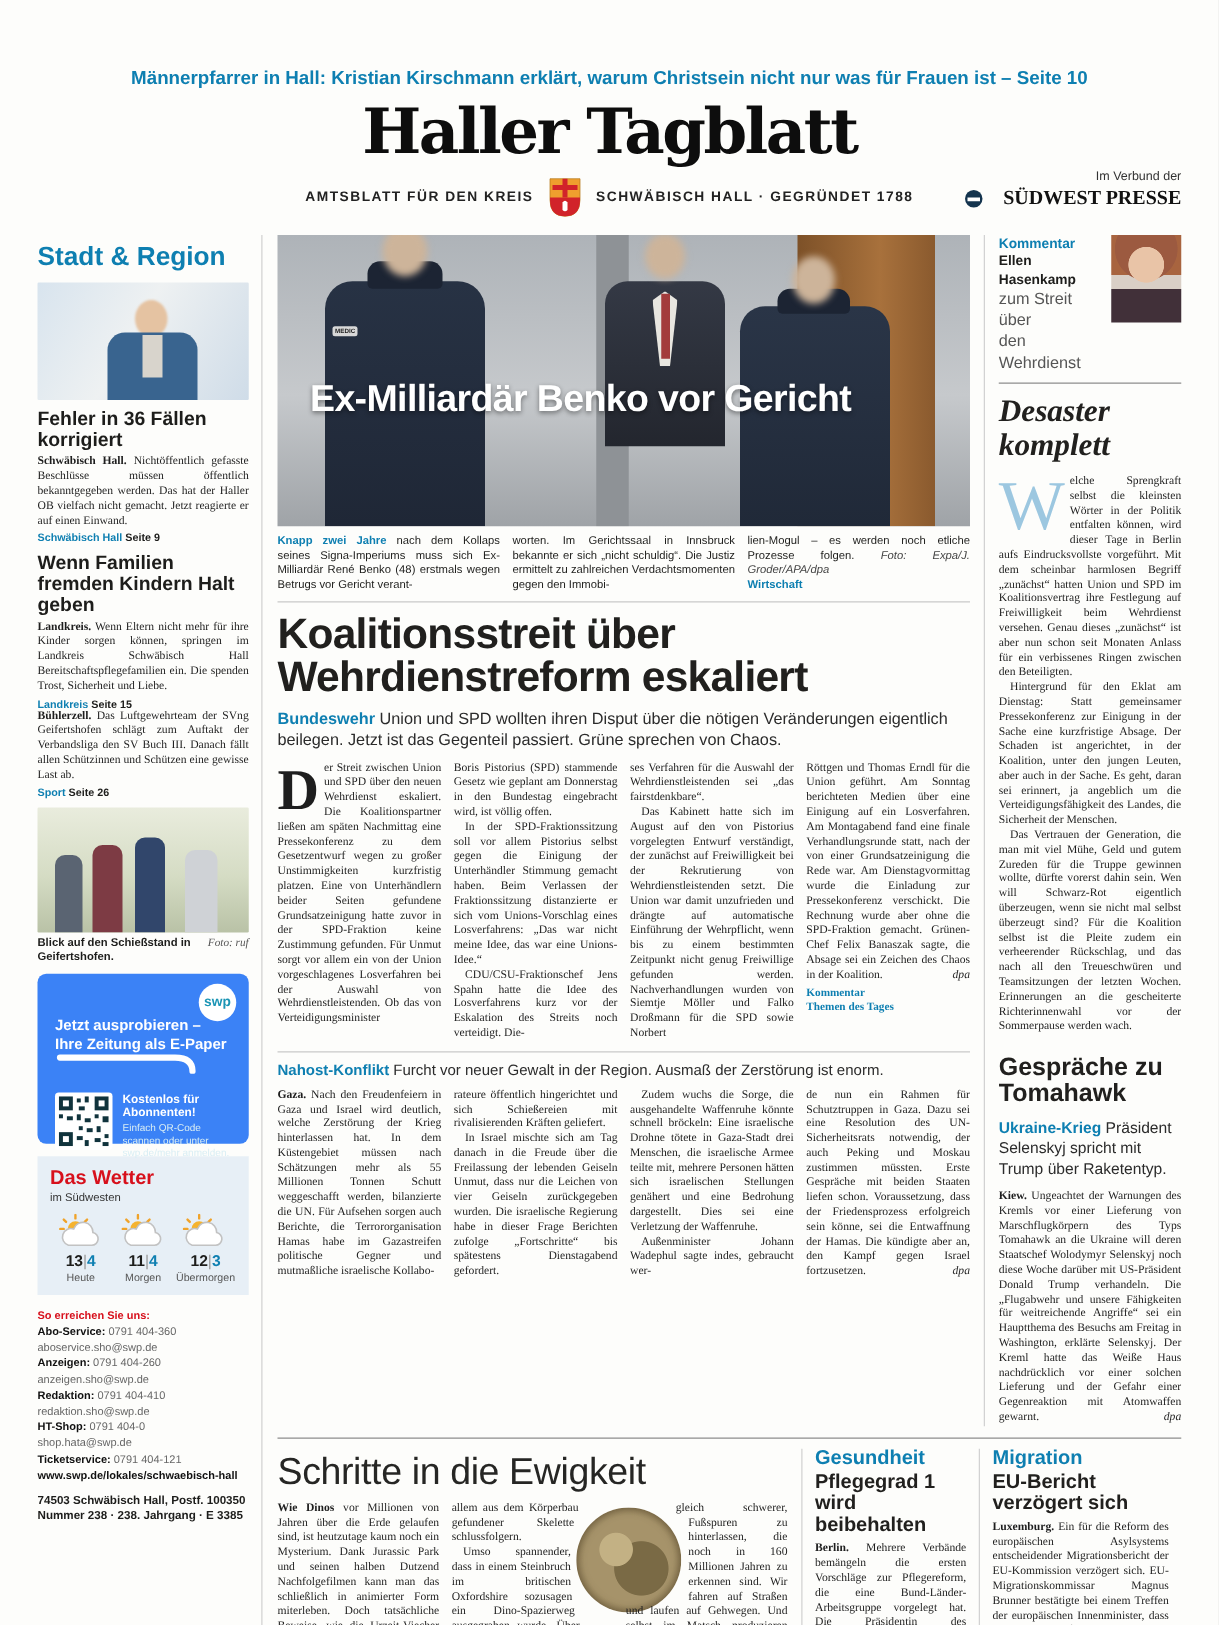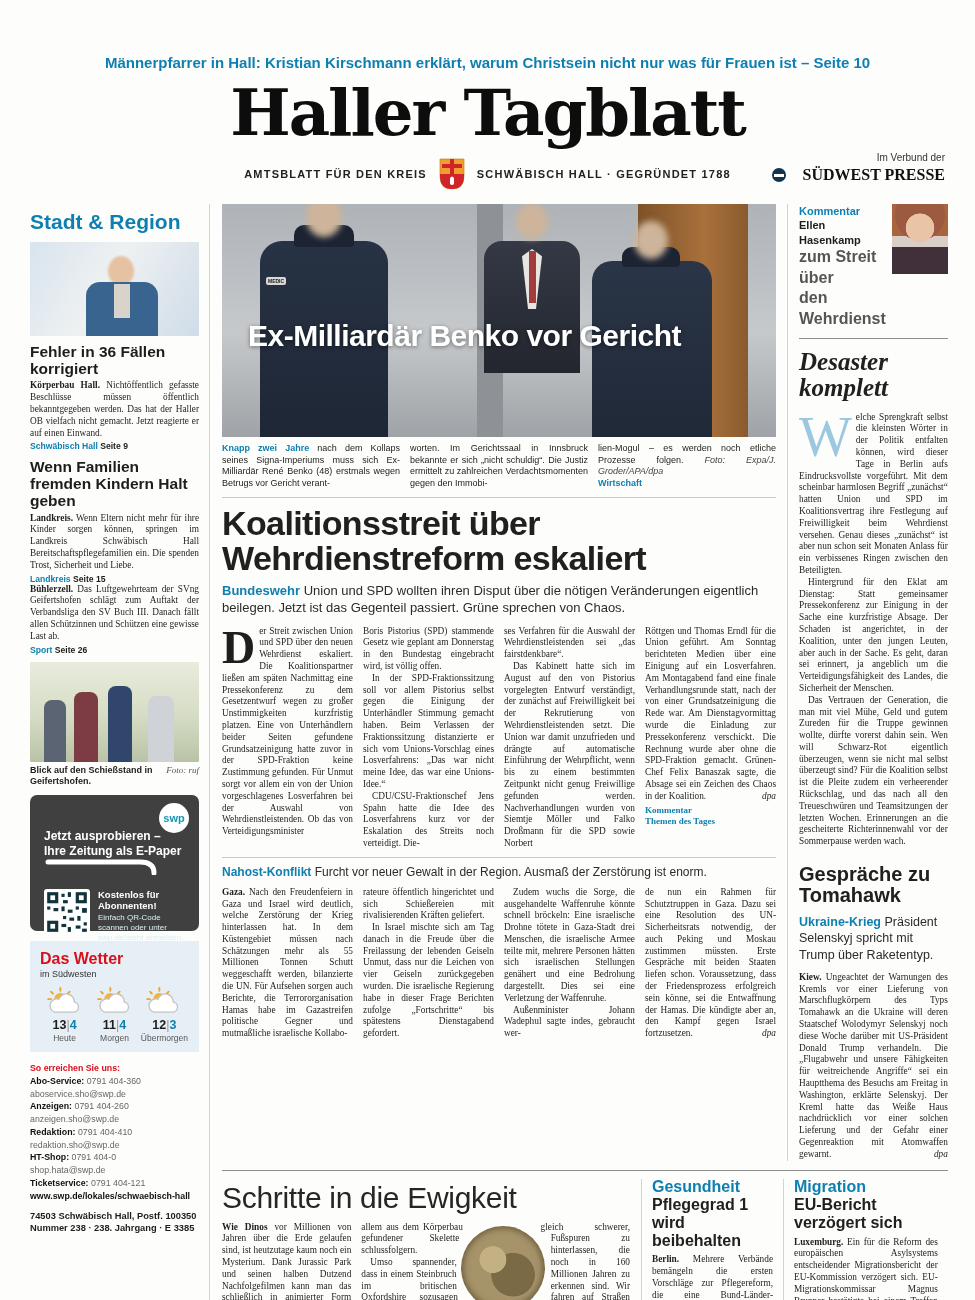--- a/index.html
+++ b/index.html
@@ -1,21 +1,21 @@
 <!DOCTYPE html>
 <html lang="de"><head>
 <meta charset="utf-8">
 <style>
   *{box-sizing:border-box;margin:0;padding:0;}
   body{background:#ddd;font-family:"Liberation Sans",sans-serif;}
   .page{width:975px;height:1300px;margin:0 auto;background:#fdfdfb;overflow:hidden;position:relative;color:#1d1d1b;}
   .blue{color:#0e7fb1;}
   
   .banner{margin-top:54px;text-align:center;font-size:15px;font-weight:bold;color:#0e7fb1;}
-  .masthead{text-align:center;font-family:"DejaVu Serif",serif;font-weight:bold;font-size:64px;letter-spacing:-2px;margin-top:4px;color:#0d0d0d;}
+  .masthead{text-align:center;font-family:"DejaVu Serif",serif;font-weight:bold;font-size:50px;letter-spacing:-2px;margin-top:4px;color:#0d0d0d;}
   .subrow{position:relative;height:46px;margin:2px 30px 0 30px;}
   .subcenter{position:absolute;left:0;right:0;top:6px;display:flex;justify-content:center;align-items:center;gap:12px;}
   .subtxt{font-size:11px;font-weight:bold;letter-spacing:1.2px;color:#222;}
   .crest{width:26px;height:32px;}
   .network{position:absolute;right:0;top:0;text-align:right;}
   .network .lbl{font-size:10px;color:#333;}
   .network .name{display:flex;align-items:center;gap:17px;font-family:"Liberation Serif",serif;font-weight:bold;font-size:16px;margin-top:3px;color:#111;}
   .swp-dot{width:14px;height:14px;border-radius:50%;background:#14344e;position:relative;display:inline-block;}
   .swp-dot::after{content:"";position:absolute;left:2px;right:2px;top:6px;height:2.5px;background:#fff;}
   .dateline{margin:0 30px;font-size:10px;color:#474747;padding-bottom:4px;border-bottom:1px solid #c9c9c9;}
@@ -42,21 +42,21 @@
   .ph-man{height:94px;background:linear-gradient(120deg,#d8e4ee 0%,#eef1f2 45%,#cfdce8 100%);}
   .ph-man .head{position:absolute;left:78px;top:14px;width:26px;height:30px;border-radius:50%;background:#e5c3a2;filter:blur(1px);}
   .ph-man .torso{position:absolute;left:56px;top:40px;width:72px;height:60px;border-radius:14px 14px 0 0;background:#39648f;}
   .ph-man .shirt{position:absolute;left:84px;top:42px;width:16px;height:34px;background:#d8d4cc;}
   .ph-range{height:100px;background:linear-gradient(180deg,#e9ecdd 0%,#d5dcc4 55%,#b9c2a6 100%);}
   .ph-range .f{position:absolute;bottom:0;border-radius:8px 8px 0 0;filter:blur(.4px);}
   .briefT{font-size:15.5px;font-weight:bold;line-height:1.08;margin:8px 0 3px 0;}
   .capline{font-size:9px;font-weight:bold;margin:3px 0 8px 0;line-height:1.25;}
   .capline .credit{float:right;font-weight:normal;font-style:italic;color:#555;font-family:Liberation Serif, serif;}
   
-  .ad{background:#404040;border-radius:7px;color:#fff;padding:12px 12px 12px 14px;position:relative;margin:4px 0 10px 0;height:136px;}
+  .ad{background:#3b82f6;border-radius:7px;color:#fff;padding:12px 12px 12px 14px;position:relative;margin:4px 0 10px 0;height:136px;}
   .ad .logo{position:absolute;right:10px;top:8px;width:30px;height:30px;border-radius:50%;background:#fff;color:#1b95b5;font-weight:bold;font-size:11px;display:flex;align-items:center;justify-content:center;}
   .ad .hl{font-size:12px;font-weight:bold;line-height:1.25;margin-top:22px;}
   .ad .row{display:flex;gap:8px;margin-top:10px;align-items:flex-start;}
   .ad .ctaB{font-size:9.5px;font-weight:bold;}
   .ad .ctaT{font-size:8px;color:#d9eef4;margin-top:2px;line-height:1.25;}
   
   .weather{background:#e7eff6;padding:9px 10px;margin-bottom:10px;}
   .weather .t{font-size:16px;font-weight:bold;color:#d7101c;}
   .weather .s{font-size:9px;color:#333;margin-top:1px;}
   .wdays{display:flex;justify-content:space-between;margin-top:8px;}
@@ -93,21 +93,21 @@
   .lede{font-size:13px;line-height:1.3;color:#2b2b2b;margin-bottom:9px;}
   .cols4{display:flex;gap:10px;}
   .cols4 .col{width:134px;}
   .dropcap{float:left;font-family:"Liberation Serif",serif;font-weight:bold;font-size:46px;line-height:.82;padding:3px 4px 0 0;}
   .h2{font-size:27px;font-weight:bold;letter-spacing:-.4px;color:#21201e;margin:6px 0 5px 0;}
   .lede2{font-size:12px;margin-bottom:8px;color:#2b2b2b;}
   
   .komhead{display:flex;gap:6px;}
   .komtxt{font-size:11px;line-height:1.3;flex:1;}
   .komtxt .a{font-weight:bold;color:#1d1d1b;}
-  .komtxt .s{font-size:16px;color:#555;font-weight:bold;}
+  .komtxt .s{font-size:13px;color:#555;font-weight:normal;}
   .portrait{width:56px;height:70px;flex:none;background:
       radial-gradient(circle at 50% 34%, #e9c4a7 0 26%, rgba(0,0,0,0) 27%),
       radial-gradient(circle at 50% 16%, #9c5a40 0 38%, rgba(0,0,0,0) 39%),
       linear-gradient(180deg,#a8643f 0 46%, #d9cfc6 46% 62%, #413039 62%);}
   .komrule{border:none;border-top:1px solid #8d8d8d;margin:8px 0 10px 0;}
   .h3i{font-family:"Liberation Serif",serif;font-style:italic;font-weight:600;font-size:25px;line-height:1.05;color:#21201e;margin-bottom:10px;}
   .dropW{float:left;font-family:"Liberation Serif",serif;font-size:56px;line-height:.78;color:#9cc7e0;padding:4px 4px 0 0;}
   .h4{font-size:20px;font-weight:bold;line-height:1.05;color:#21201e;margin:16px 0 8px 0;}
   .lede3{font-size:12.5px;line-height:1.3;margin-bottom:9px;color:#2b2b2b;}
   
@@ -165,21 +165,21 @@
 
       <div class="ph ph-man">
         <div class="head"></div>
         <div class="torso"></div>
         <div class="shirt"></div>
       </div>
 
       <div>
         <div class="briefT">Fehler in 36 Fällen korrigiert</div>
         <div class="bodytext">
-          <p><span class="leadb">Körperbau Hall.</span> <span>Nichtöffentlich gefasste Beschlüsse müssen öffentlich bekanntgegeben werden. Das hat der Haller OB vielfach nicht gemacht. Jetzt reagierte er auf einen Einwand.</span></p>
+          <p><span class="leadb">Schwäbisch Hall.</span> <span>Nichtöffentlich gefasste Beschlüsse müssen öffentlich bekanntgegeben werden. Das hat der Haller OB vielfach nicht gemacht. Jetzt reagierte er auf einen Einwand.</span></p>
         </div>
         <div class="refline">
           <span class="blue">Schwäbisch Hall</span>
           <span class="pg">Seite 9</span>
         </div>
       </div>
 
       <div>
         <div class="briefT">Wenn Familien fremden Kindern Halt geben</div>
         <div class="bodytext">

